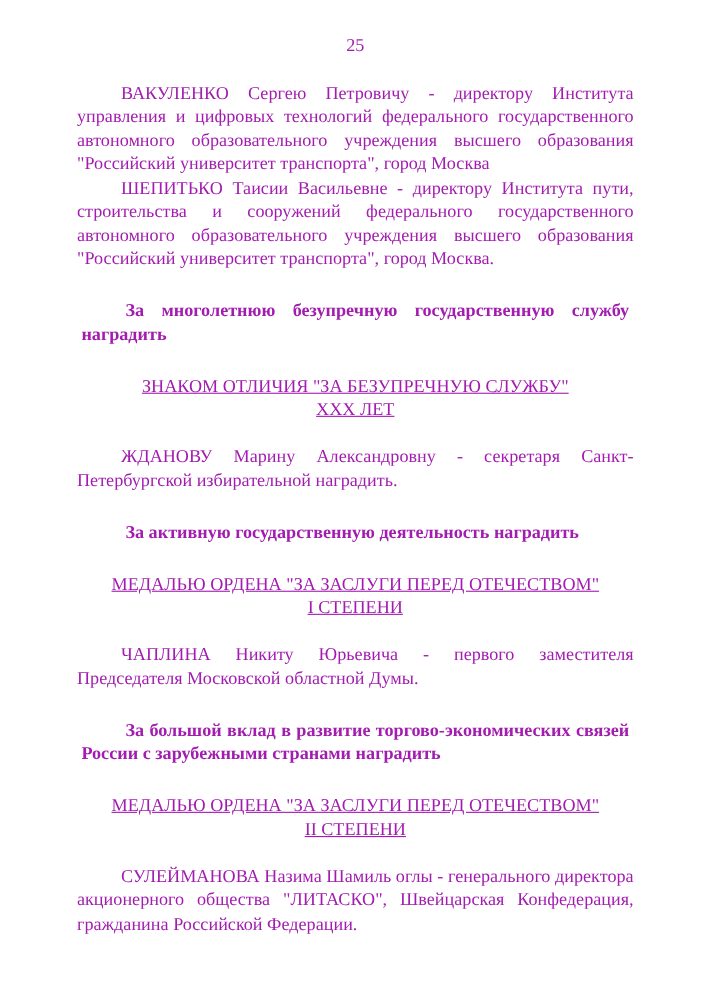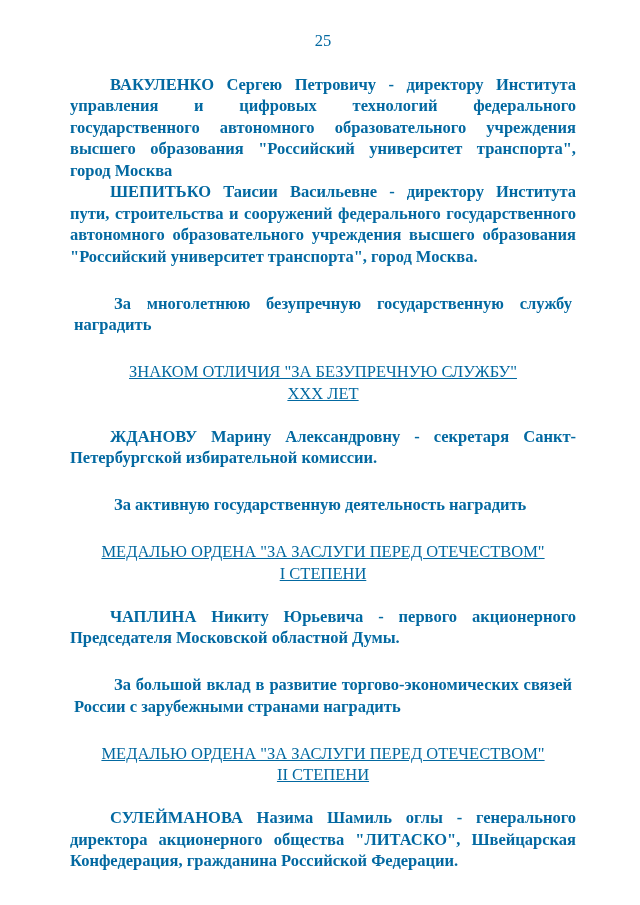--- a/index.html
+++ b/index.html
@@ -5,37 +5,36 @@
   html, body {
     margin: 0;
     padding: 0;
     background: #ffffff;
   }
   .page {
     position: relative;
     width: 640px;
     height: 905px;
     background: #ffffff;
-    color: #0369a1;
+    color: #a21caf;
     font-family: "Liberation Serif", "DejaVu Serif", serif;
     font-size: 16.5px;
     line-height: 21.5px;
     box-sizing: border-box;
     padding: 30px 64px 20px 70px;
     overflow: hidden;
   }
   .page-number {
     text-align: center;
     margin: 0 0 22px 0;
   }
   p.para {
     margin: 0;
     text-align: justify;
     text-indent: 40px;
-    font-weight: bold;
   }
   .gap { height: 21.5px; }
   p.section-heading {
     margin: 4px;
     text-align: justify;
     text-indent: 40px;
     font-weight: bold;
   }
   .award-heading {
     margin: 0;
@@ -63,36 +62,36 @@
 
   <div class="gap"></div>
 
   <div class="award-heading">
     <span class="line">ЗНАКОМ ОТЛИЧИЯ "ЗА БЕЗУПРЕЧНУЮ СЛУЖБУ"</span><br>
     <span class="line">XXX ЛЕТ</span>
   </div>
 
   <div class="gap"></div>
 
-  <p class="para">ЖДАНОВУ Марину Александровну - секретаря Санкт-Петербургской избирательной комиссии.</p>
+  <p class="para">ЖДАНОВУ Марину Александровну - секретаря Санкт-Петербургской избирательной наградить.</p>
 
   <div class="gap"></div>
 
   <p class="section-heading">За активную государственную деятельность наградить</p>
 
   <div class="gap"></div>
 
   <div class="award-heading">
     <span class="line">МЕДАЛЬЮ ОРДЕНА "ЗА ЗАСЛУГИ ПЕРЕД ОТЕЧЕСТВОМ"</span><br>
     <span class="line">I СТЕПЕНИ</span>
   </div>
 
   <div class="gap"></div>
 
-  <p class="para">ЧАПЛИНА Никиту Юрьевича - первого акционерного Председателя Московской областной Думы.</p>
+  <p class="para">ЧАПЛИНА Никиту Юрьевича - первого заместителя Председателя Московской областной Думы.</p>
 
   <div class="gap"></div>
 
   <p class="section-heading">За большой вклад в развитие торгово-экономических связей России с зарубежными странами наградить</p>
 
   <div class="gap"></div>
 
   <div class="award-heading">
     <span class="line">МЕДАЛЬЮ ОРДЕНА "ЗА ЗАСЛУГИ ПЕРЕД ОТЕЧЕСТВОМ"</span><br>
     <span class="line">II СТЕПЕНИ</span>

